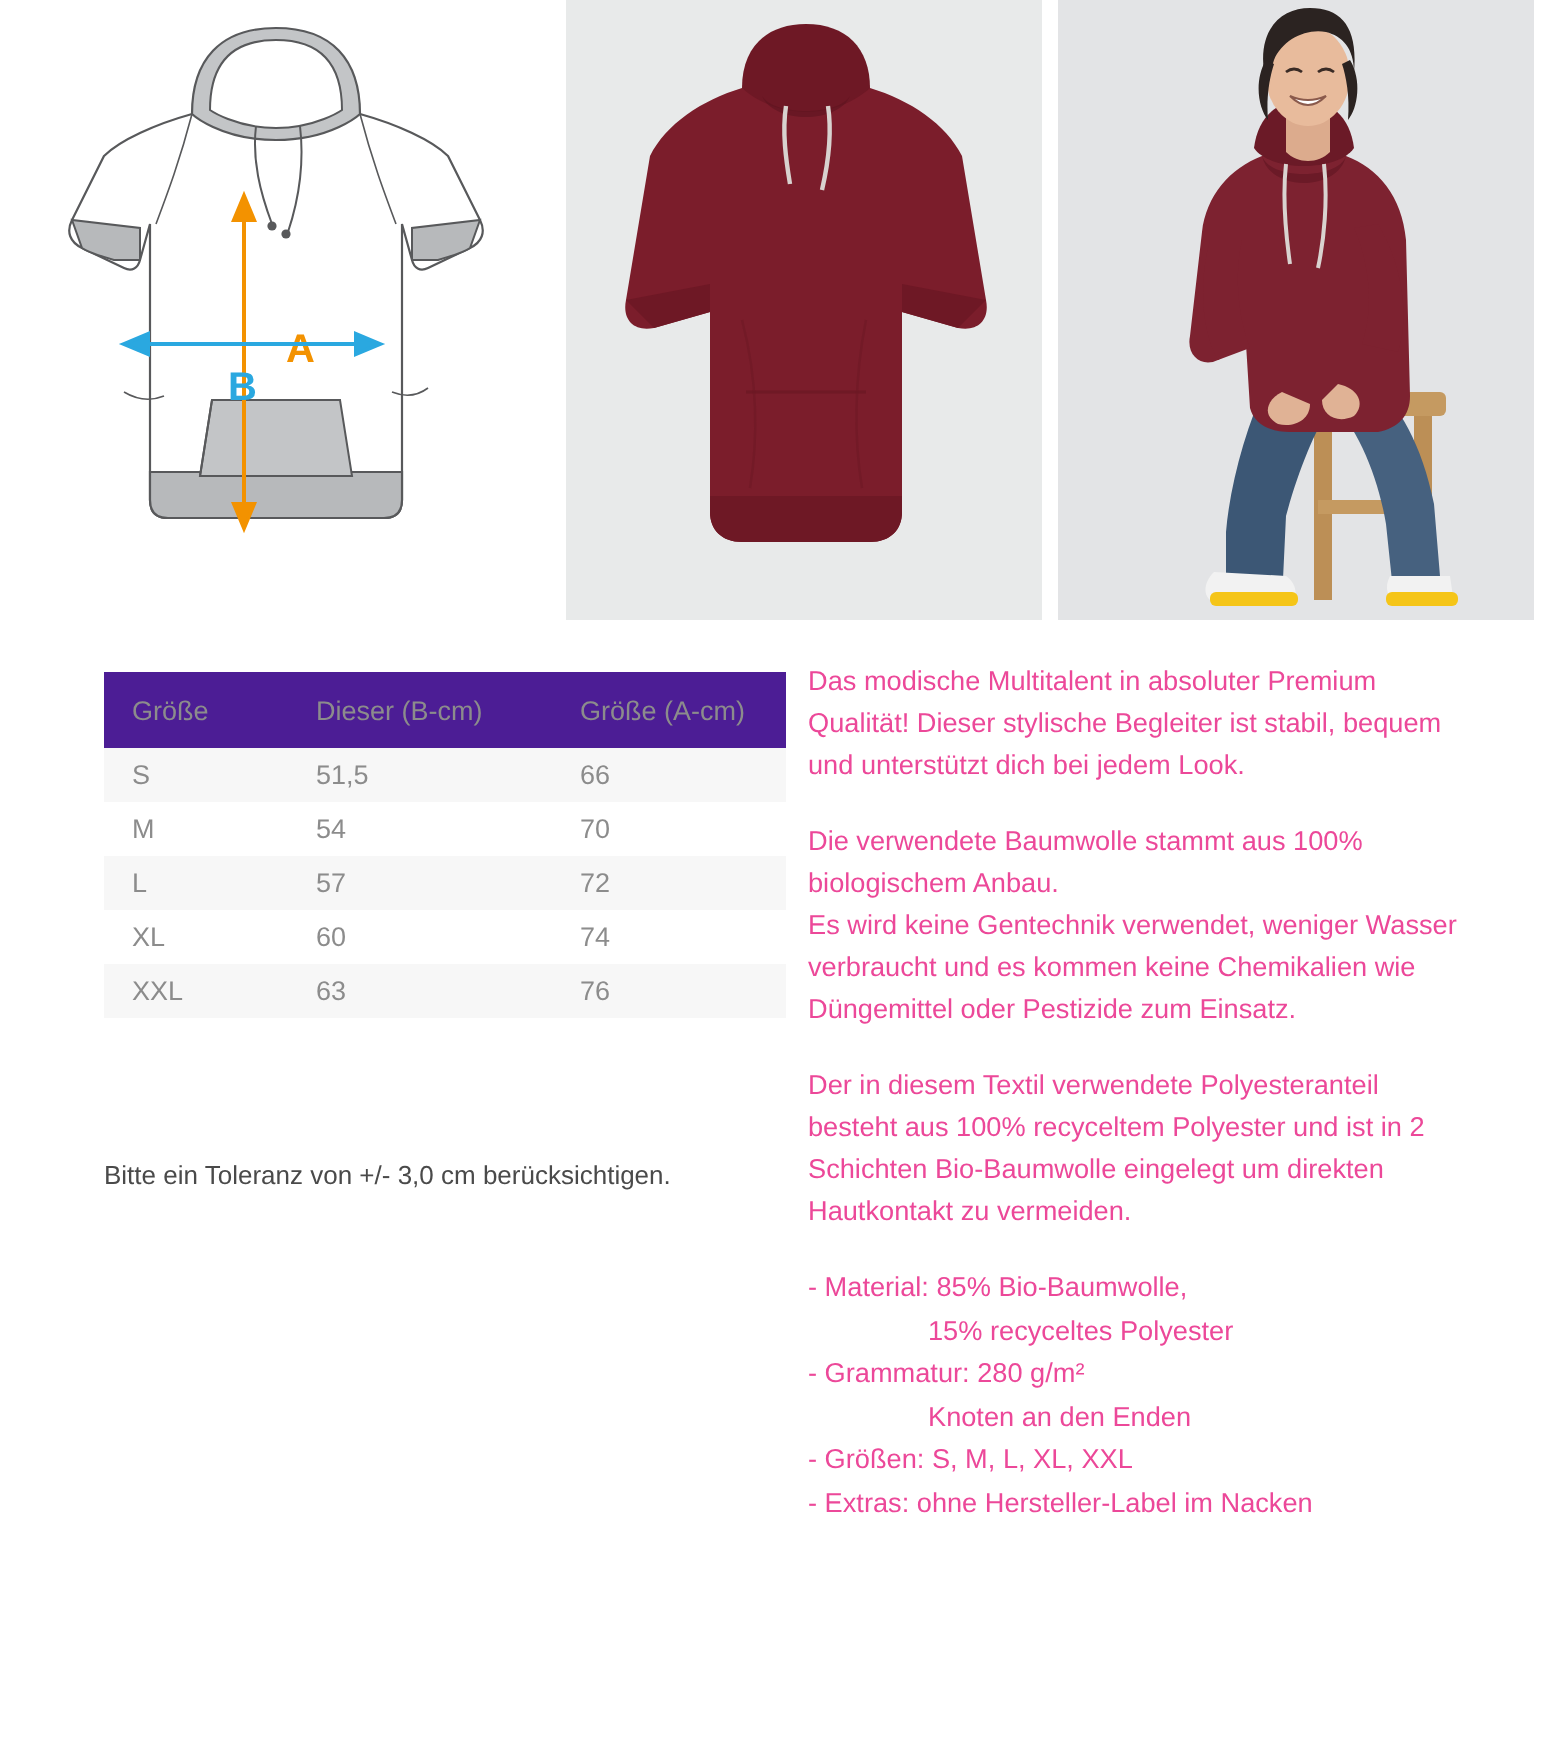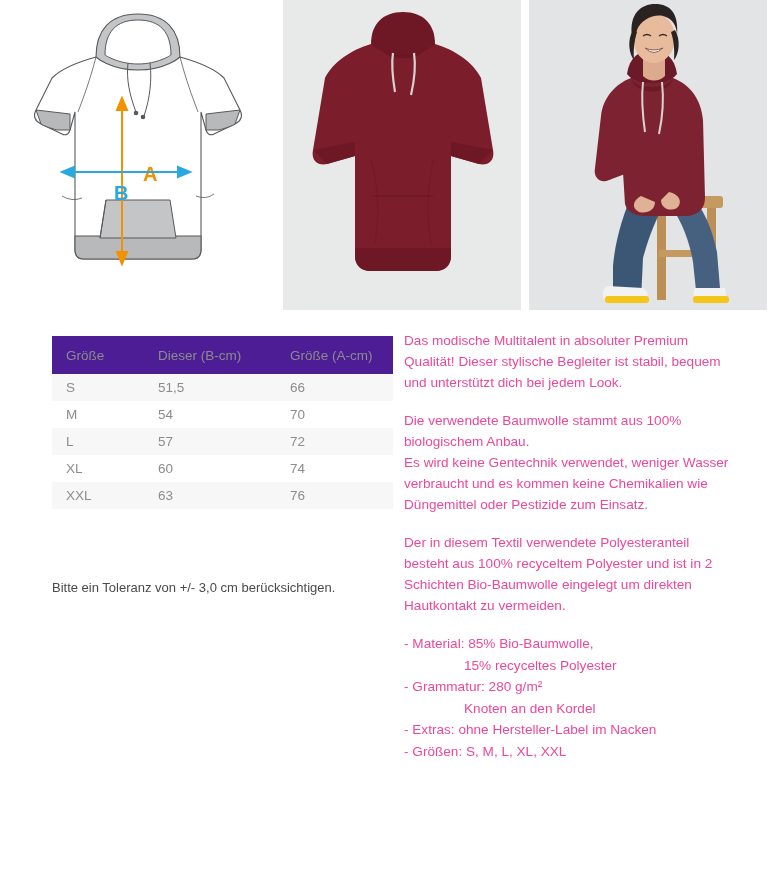--- a/index.html
+++ b/index.html
@@ -284,18 +284,18 @@
   <p class="tight">Die verwendete Baumwolle stammt aus 100% biologischem Anbau.</p>
   <p>Es wird keine Gentechnik verwendet, weniger Wasser verbraucht und es kommen keine Chemikalien wie Düngemittel oder Pestizide zum Einsatz.</p>
   <p>Der in diesem Textil verwendete Polyesteranteil besteht aus 100% recyceltem Polyester und ist in 2 Schichten Bio-Baumwolle eingelegt um direkten Hautkontakt zu vermeiden.</p>
   <ul class="spec-list">
     <li>
       <span>- Material: 85% Bio-Baumwolle,</span>
       <span class="indent-1">15% recyceltes Polyester</span>
     </li>
     <li>- Grammatur: 280 g/m²</li>
     <li>
-      <span class="indent-2">Knoten an den Kordel</span>
+      <span class="indent-2">Knoten an den Enden</span>
     </li>
+    <li>- Größen:  S, M, L, XL, XXL</li>
     <li>- Extras: ohne Hersteller-Label im Nacken</li>
-    <li>- Größen:  S, M, L, XL, XXL</li>
   </ul>
 </div>
 
 </body></html>

